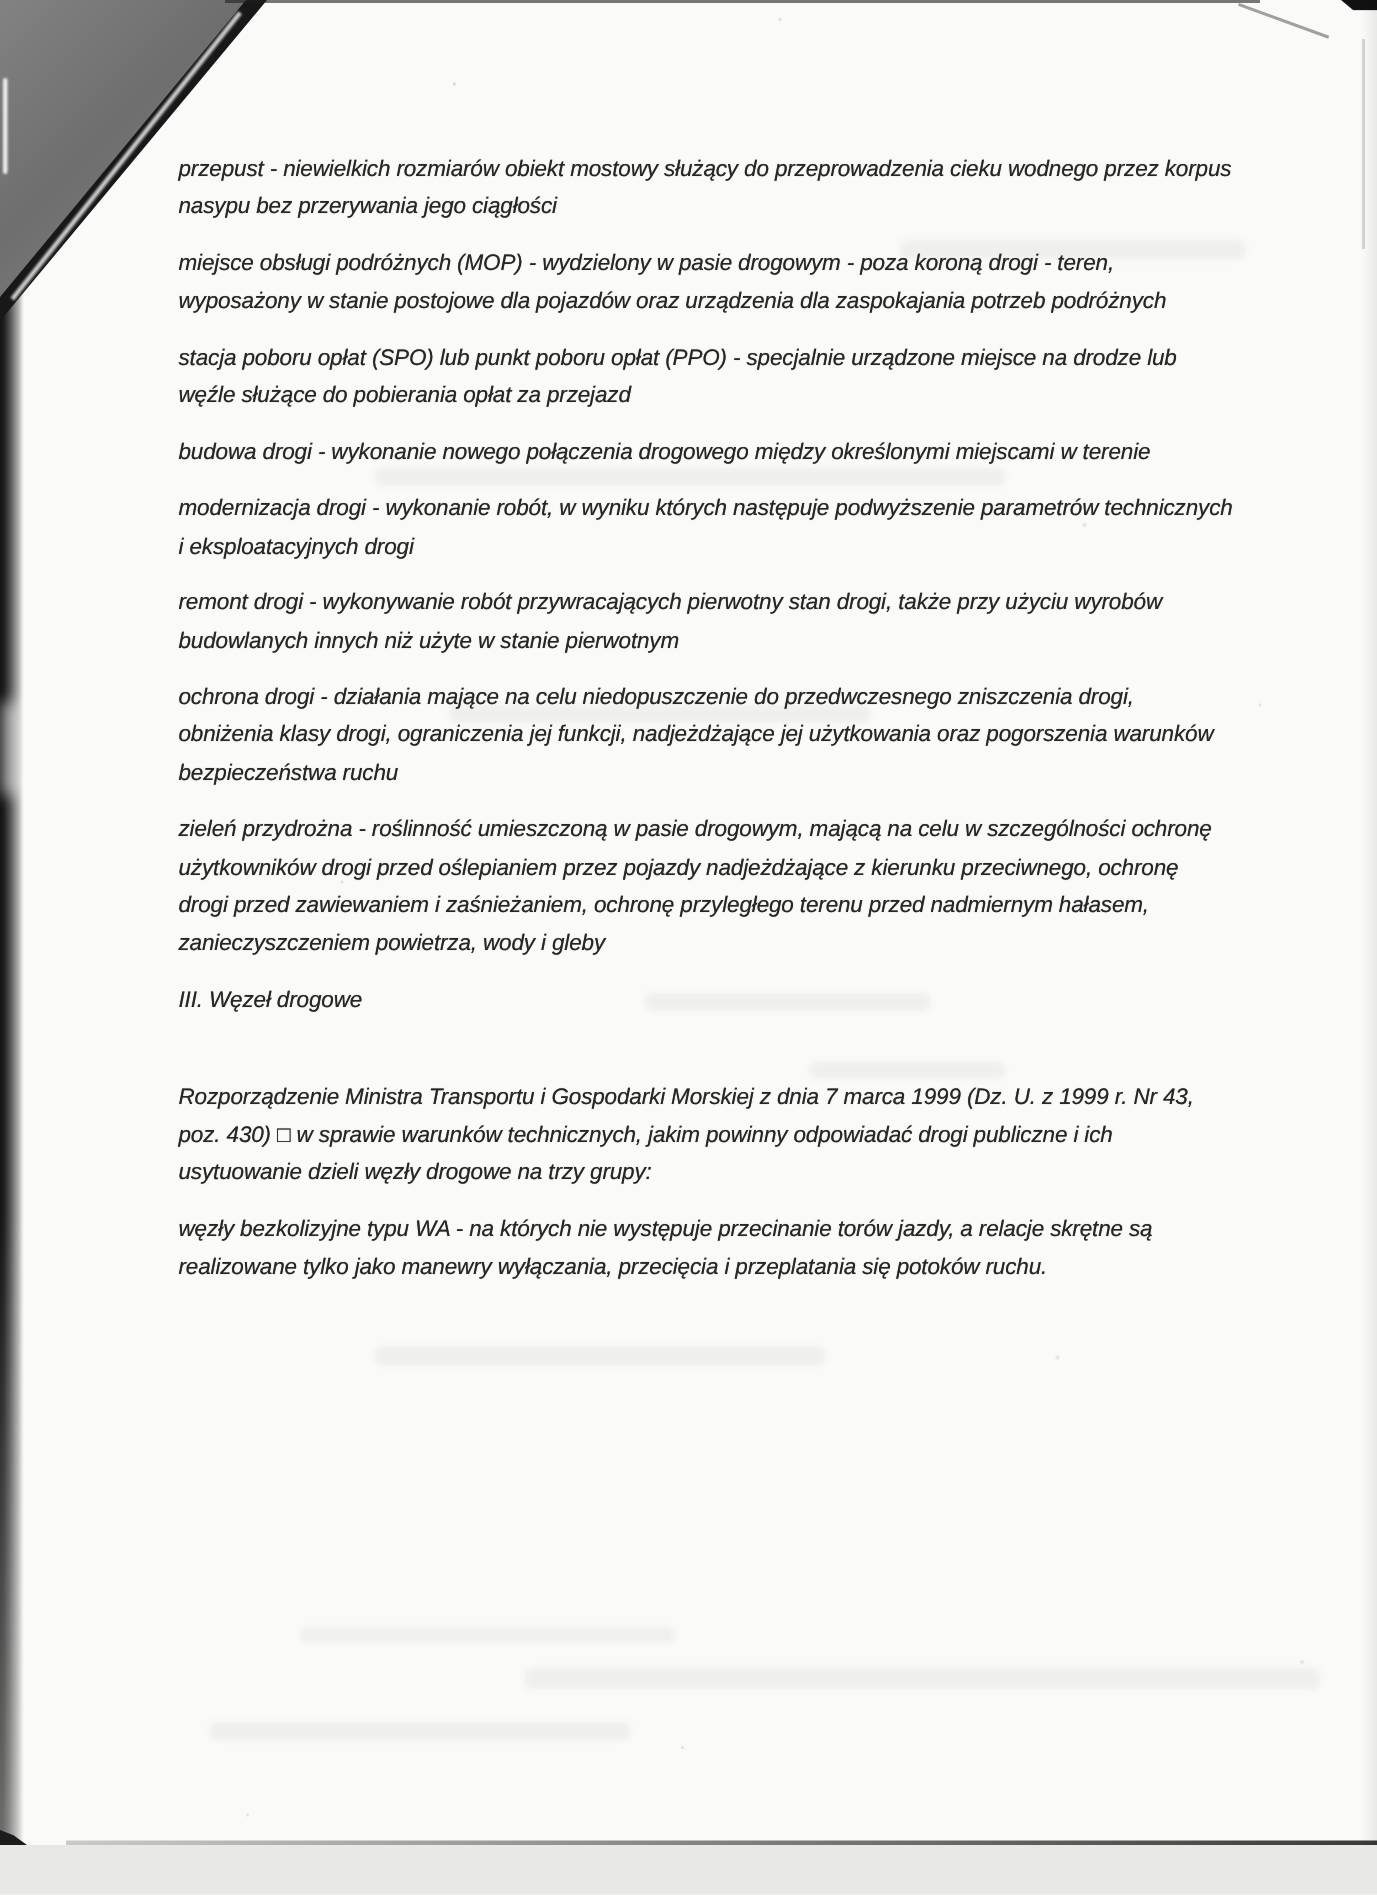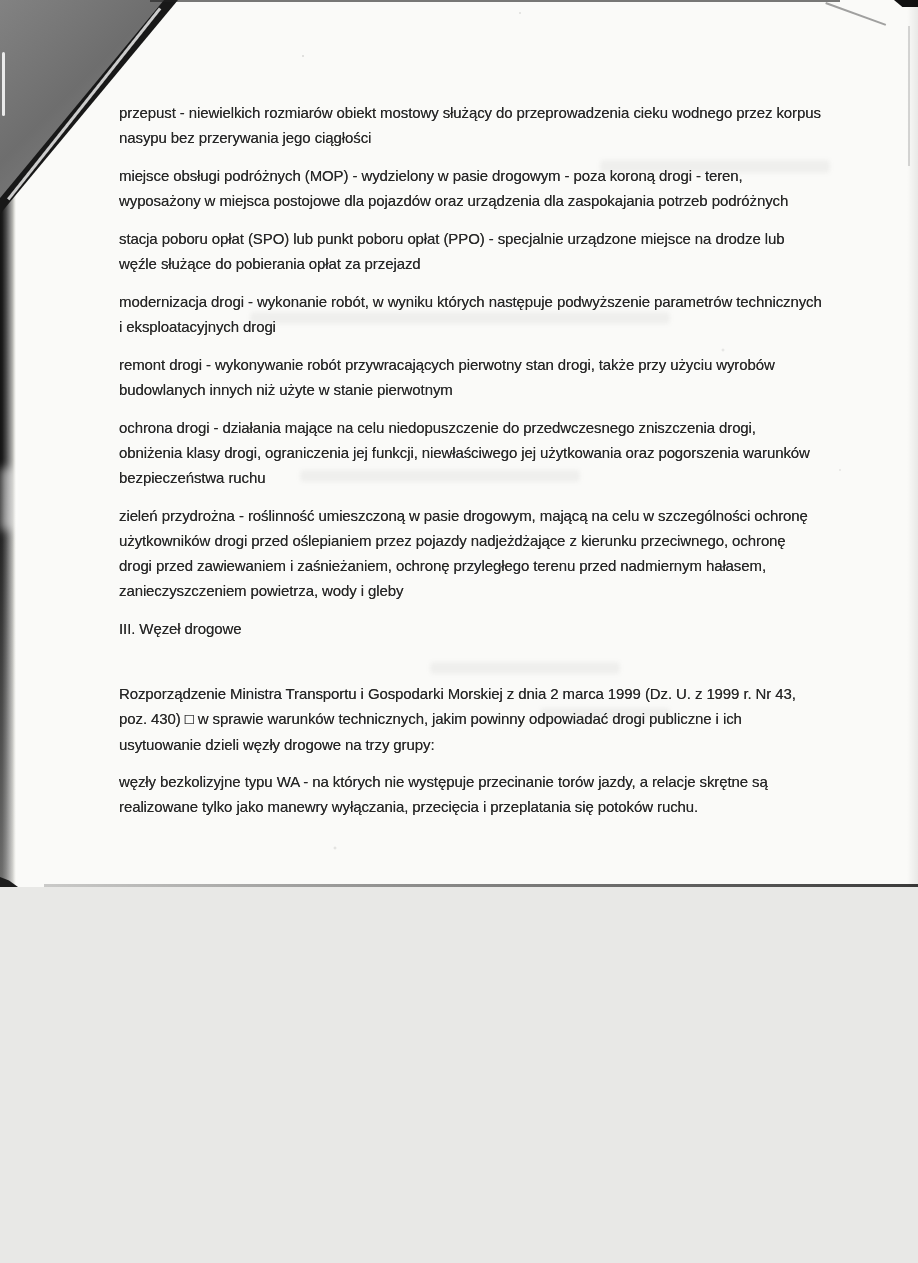--- a/index.html
+++ b/index.html
@@ -1,33 +1,34 @@
 <!DOCTYPE html>
 <html><head>
 <meta charset="utf-8">
 <style>
   html, body { margin: 0; padding: 0; background: #e8e8e6; }
   .page {
     position: relative;
     width: 918px;
-    height: 887px;
+    height: 1230px;
     background-color: #fafaf8;
     background-image:
       radial-gradient(1.5px 1.5px at 303px 56px, rgba(0,0,0,.20), transparent),
       radial-gradient(1.5px 1.5px at 520px 13px, rgba(0,0,0,.16), transparent),
       radial-gradient(2px 2px at 723px 350px, rgba(0,0,0,.12), transparent),
       radial-gradient(1.5px 1.5px at 228px 588px, rgba(0,0,0,.15), transparent),
       radial-gradient(2px 2px at 335px 848px, rgba(0,0,0,.14), transparent),
       radial-gradient(1.5px 1.5px at 840px 470px, rgba(0,0,0,.12), transparent),
       radial-gradient(2px 2px at 705px 905px, rgba(0,0,0,.12), transparent),
       radial-gradient(1.5px 1.5px at 455px 1165px, rgba(0,0,0,.14), transparent),
       radial-gradient(1.5px 1.5px at 165px 1210px, rgba(0,0,0,.12), transparent),
       radial-gradient(2px 2px at 868px 1108px, rgba(0,0,0,.12), transparent);
     overflow: hidden;
     font-family: "Liberation Sans", sans-serif;
+    font-style: italic;
   }
 
   
   .text-column {
     position: absolute;
     left: 119px;
     top: 100px;
     width: 703px;
   }
   .text-column p {
@@ -131,28 +132,29 @@
   <div class="artifact smudge" style="left:300px;top:470px;width:280px;height:12px;"></div>
   <div class="artifact smudge" style="left:430px;top:662px;width:190px;height:12px;"></div>
   <div class="artifact smudge" style="left:540px;top:708px;width:130px;height:11px;"></div>
   <div class="artifact smudge" style="left:250px;top:898px;width:300px;height:12px;"></div>
   <div class="artifact smudge" style="left:200px;top:1085px;width:250px;height:10px;"></div>
   <div class="artifact smudge" style="left:350px;top:1112px;width:530px;height:14px;"></div>
   <div class="artifact smudge" style="left:140px;top:1148px;width:280px;height:12px;"></div>
 
   <main class="text-column">
       <p>przepust - niewielkich rozmiarów obiekt mostowy służący do przeprowadzenia cieku wodnego przez korpus nasypu bez przerywania jego ciągłości</p>
-      <p>miejsce obsługi podróżnych (MOP) - wydzielony w pasie drogowym - poza koroną drogi - teren, wyposażony w miejsca postojowe dla pojazdów oraz urządzenia dla zaspokajania potrzeb podróżnych</p>
+      <p>miejsce obsługi podróżnych (MOP) - wydzielony w pasie drogowym - poza koroną drogi - teren, wyposażony w stanie postojowe dla pojazdów oraz urządzenia dla zaspokajania potrzeb podróżnych</p>
       <p>stacja poboru opłat (SPO) lub punkt poboru opłat (PPO) - specjalnie urządzone miejsce na drodze lub węźle służące do pobierania opłat za przejazd</p>
+      <p>budowa drogi - wykonanie nowego połączenia drogowego między określonymi miejscami w terenie</p>
       <p>modernizacja drogi - wykonanie robót, w wyniku których następuje podwyższenie parametrów technicznych i eksploatacyjnych drogi</p>
       <p>remont drogi - wykonywanie robót przywracających pierwotny stan drogi, także przy użyciu wyrobów budowlanych innych niż użyte w stanie pierwotnym</p>
-      <p>ochrona drogi - działania mające na celu niedopuszczenie do przedwczesnego zniszczenia drogi, obniżenia klasy drogi, ograniczenia jej funkcji, niewłaściwego jej użytkowania oraz pogorszenia warunków bezpieczeństwa ruchu</p>
+      <p>ochrona drogi - działania mające na celu niedopuszczenie do przedwczesnego zniszczenia drogi, obniżenia klasy drogi, ograniczenia jej funkcji, nadjeżdżające jej użytkowania oraz pogorszenia warunków bezpieczeństwa ruchu</p>
       <p>zieleń przydrożna - roślinność umieszczoną w pasie drogowym, mającą na celu w szczególności ochronę użytkowników drogi przed oślepianiem przez pojazdy nadjeżdżające z kierunku przeciwnego, ochronę drogi przed zawiewaniem i zaśnieżaniem, ochronę przyległego terenu przed nadmiernym hałasem, zanieczyszczeniem powietrza, wody i gleby</p>
       <p>III. Węzeł drogowe</p>
-      <p class="extra-gap">Rozporządzenie Ministra Transportu i Gospodarki Morskiej z dnia 2 marca 1999 (Dz. U. z 1999 r. Nr 43, poz. 430) □ w sprawie warunków technicznych, jakim powinny odpowiadać drogi publiczne i ich usytuowanie dzieli węzły drogowe na trzy grupy:</p>
+      <p class="extra-gap">Rozporządzenie Ministra Transportu i Gospodarki Morskiej z dnia 7 marca 1999 (Dz. U. z 1999 r. Nr 43, poz. 430) □ w sprawie warunków technicznych, jakim powinny odpowiadać drogi publiczne i ich usytuowanie dzieli węzły drogowe na trzy grupy:</p>
       <p>węzły bezkolizyjne typu WA - na których nie występuje przecinanie torów jazdy, a relacje skrętne są realizowane tylko jako manewry wyłączania, przecięcia i przeplatania się potoków ruchu.</p>
     </main>
 
   <div class="artifact left-edge-strip"></div>
   <div class="artifact left-strip-fade"></div>
   <div class="artifact left-strip-band"></div>
   <div class="artifact corner-wedge-black"></div>
   <div class="artifact corner-wedge-gray"></div>
   <div class="artifact corner-highlight"></div>
   <div class="artifact edge-scratch"></div>

